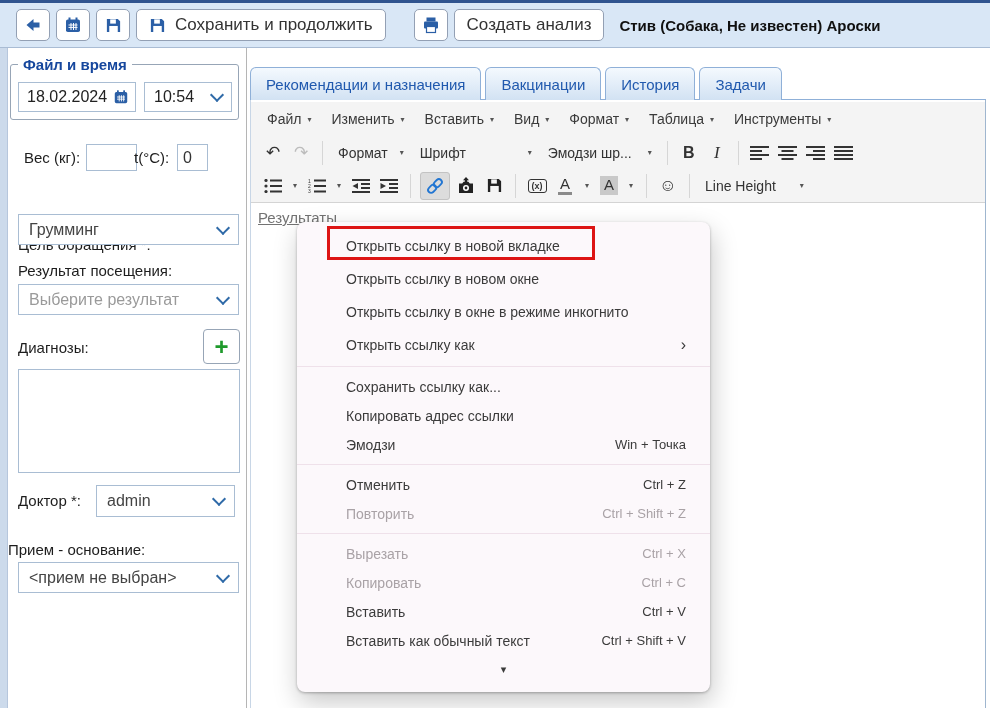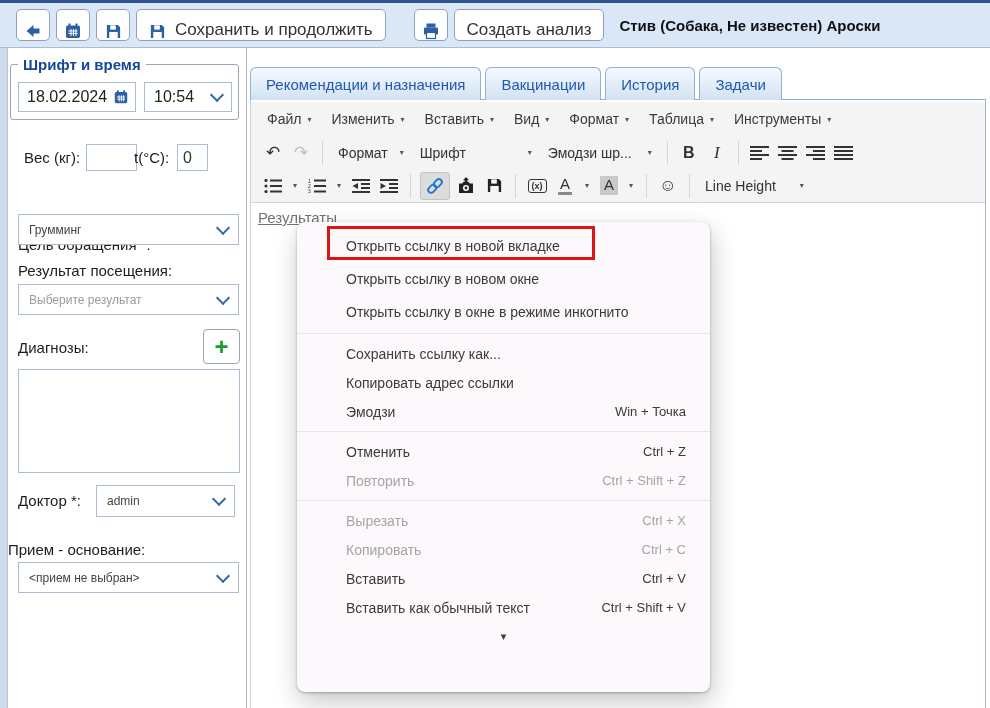--- a/index.html
+++ b/index.html
@@ -4,21 +4,21 @@
 <style>
   html,body{margin:0;padding:0;background:#fff;}
   .screen{position:relative;width:990px;height:708px;overflow:hidden;
     font-family:"Liberation Sans",sans-serif;background:#fff;}
 
   
   .topbar{position:absolute;left:0;top:0;width:990px;height:48px;box-sizing:border-box;
     background:#d9e7f6;border-top:3px solid #30548f;border-bottom:1px solid #a9bcd4;
     display:flex;align-items:center;padding-left:16px;gap:6px;}
   .tbtn{background:#fff;border:1px solid #93a0b4;border-radius:5px;height:32px;box-sizing:border-box;
-    display:inline-flex;align-items:flex-end;justify-content:center;padding:0 12px;color:#333;
+    display:inline-flex;align-items:center;justify-content:center;padding:0 12px;color:#333;
     font-size:17px;gap:9px;white-space:nowrap;flex:0 0 auto;cursor:default;}
   .tbtn.icon-only{width:34px;padding:0;}
   .tbtn svg{display:block;}
   .gap-left{margin-left:22px;}
   .patient{font-weight:bold;font-size:15px;color:#101010;margin-left:9px;white-space:nowrap;
     overflow:hidden;flex:1 1 auto;}
 
   
   .sidebar{position:absolute;left:0;top:48px;width:247px;bottom:0;background:#fff;
     border-right:1px solid #b5b5b5;box-sizing:border-box;}
@@ -34,21 +34,21 @@
   .date-wrap input{border:none;outline:none;width:80px;font-size:16px;color:#222;
     font-family:"Liberation Sans",sans-serif;}
   .time-wrap{left:133px;top:9px;width:88px;height:30px;padding:0 9px;justify-content:space-between;
     font-size:16px;color:#222;}
   .chev{width:8px;height:8px;border-right:2px solid #2f6aa8;border-bottom:2px solid #2f6aa8;
     transform:rotate(45deg);margin-top:-4px;flex:0 0 auto;}
   input.small{position:absolute;border:1px solid #a9bdd3;font-size:16px;color:#333;
     font-family:"Liberation Sans",sans-serif;padding:0 5px;box-sizing:border-box;height:27px;outline:none;}
   .sel{position:absolute;border:1px solid #a9bdd3;background:#fff;box-sizing:border-box;
     display:flex;align-items:center;justify-content:space-between;padding:0 10px;
-    font-size:12px;color:#444;cursor:default;}
+    font-size:16px;color:#444;cursor:default;}
   .sel .ph{color:#9a9a9a;}
   .plusbtn{position:absolute;left:203px;top:281px;width:37px;height:35px;background:#fff;
     border:1px solid #97a5b6;border-radius:4px;color:#1f9a2c;font-size:24px;font-weight:bold;
     display:flex;align-items:center;justify-content:center;box-sizing:border-box;cursor:default;}
   .diag-area{position:absolute;left:18px;top:321px;width:222px;height:104px;border:1px solid #a9bdd3;
     resize:none;box-sizing:border-box;outline:none;}
 
   
   .tabs{position:absolute;left:250px;top:63px;height:37px;display:flex;gap:4px;z-index:3;align-items:flex-end;}
   .tab{height:33px;padding:0 15px;display:flex;align-items:center;box-sizing:border-box;
@@ -147,21 +147,21 @@
     <div class="tbtn">
       <span>Создать анализ</span>
     </div>
     <div class="patient">Стив (Собака, Не известен) Ароски</div>
   </div>
 
   <div class="sidebar">
     <div class="side-strip"></div>
 
     <fieldset class="dtgroup">
-      <legend>Шрифт и время</legend>
+      <legend>Файл и время</legend>
       <div class="inpbox date-wrap">
         <input value="18.02.2024" style="">
         <svg width="16" height="16" viewBox="0 0 18 18">
           <rect x="2" y="3.5" width="14" height="12.5" rx="1.8" fill="#2b5fa6"></rect>
           <rect x="4.5" y="1.5" width="2" height="3" fill="#2b5fa6"></rect>
           <rect x="11.5" y="1.5" width="2" height="3" fill="#2b5fa6"></rect>
           <path d="M4.5 9 h9 M4.5 11.4 h9 M7 7 v7 M9.5 7 v7 M12 7 v7" stroke="#fff" stroke-width="1"></path>
         </svg>
       </div>
       <div class="inpbox time-wrap">
@@ -422,20 +422,24 @@
       <span class="sc"></span>
     </div>
     <div class="cmi top">
       <span>Открыть ссылку в новом окне</span>
       <span class="sc"></span>
     </div>
     <div class="cmi top">
       <span>Открыть ссылку в окне в режиме инкогнито</span>
       <span class="sc"></span>
     </div>
+    <div class="cmi top">
+      <span>Открыть ссылку как</span>
+      <span class="subarr">›</span>
+    </div>
     <div class="cm-sep"></div>
     <div class="cmi">
       <span>Сохранить ссылку как...</span>
       <span class="sc"></span>
     </div>
     <div class="cmi">
       <span>Копировать адрес ссылки</span>
       <span class="sc"></span>
     </div>
     <div class="cmi">

